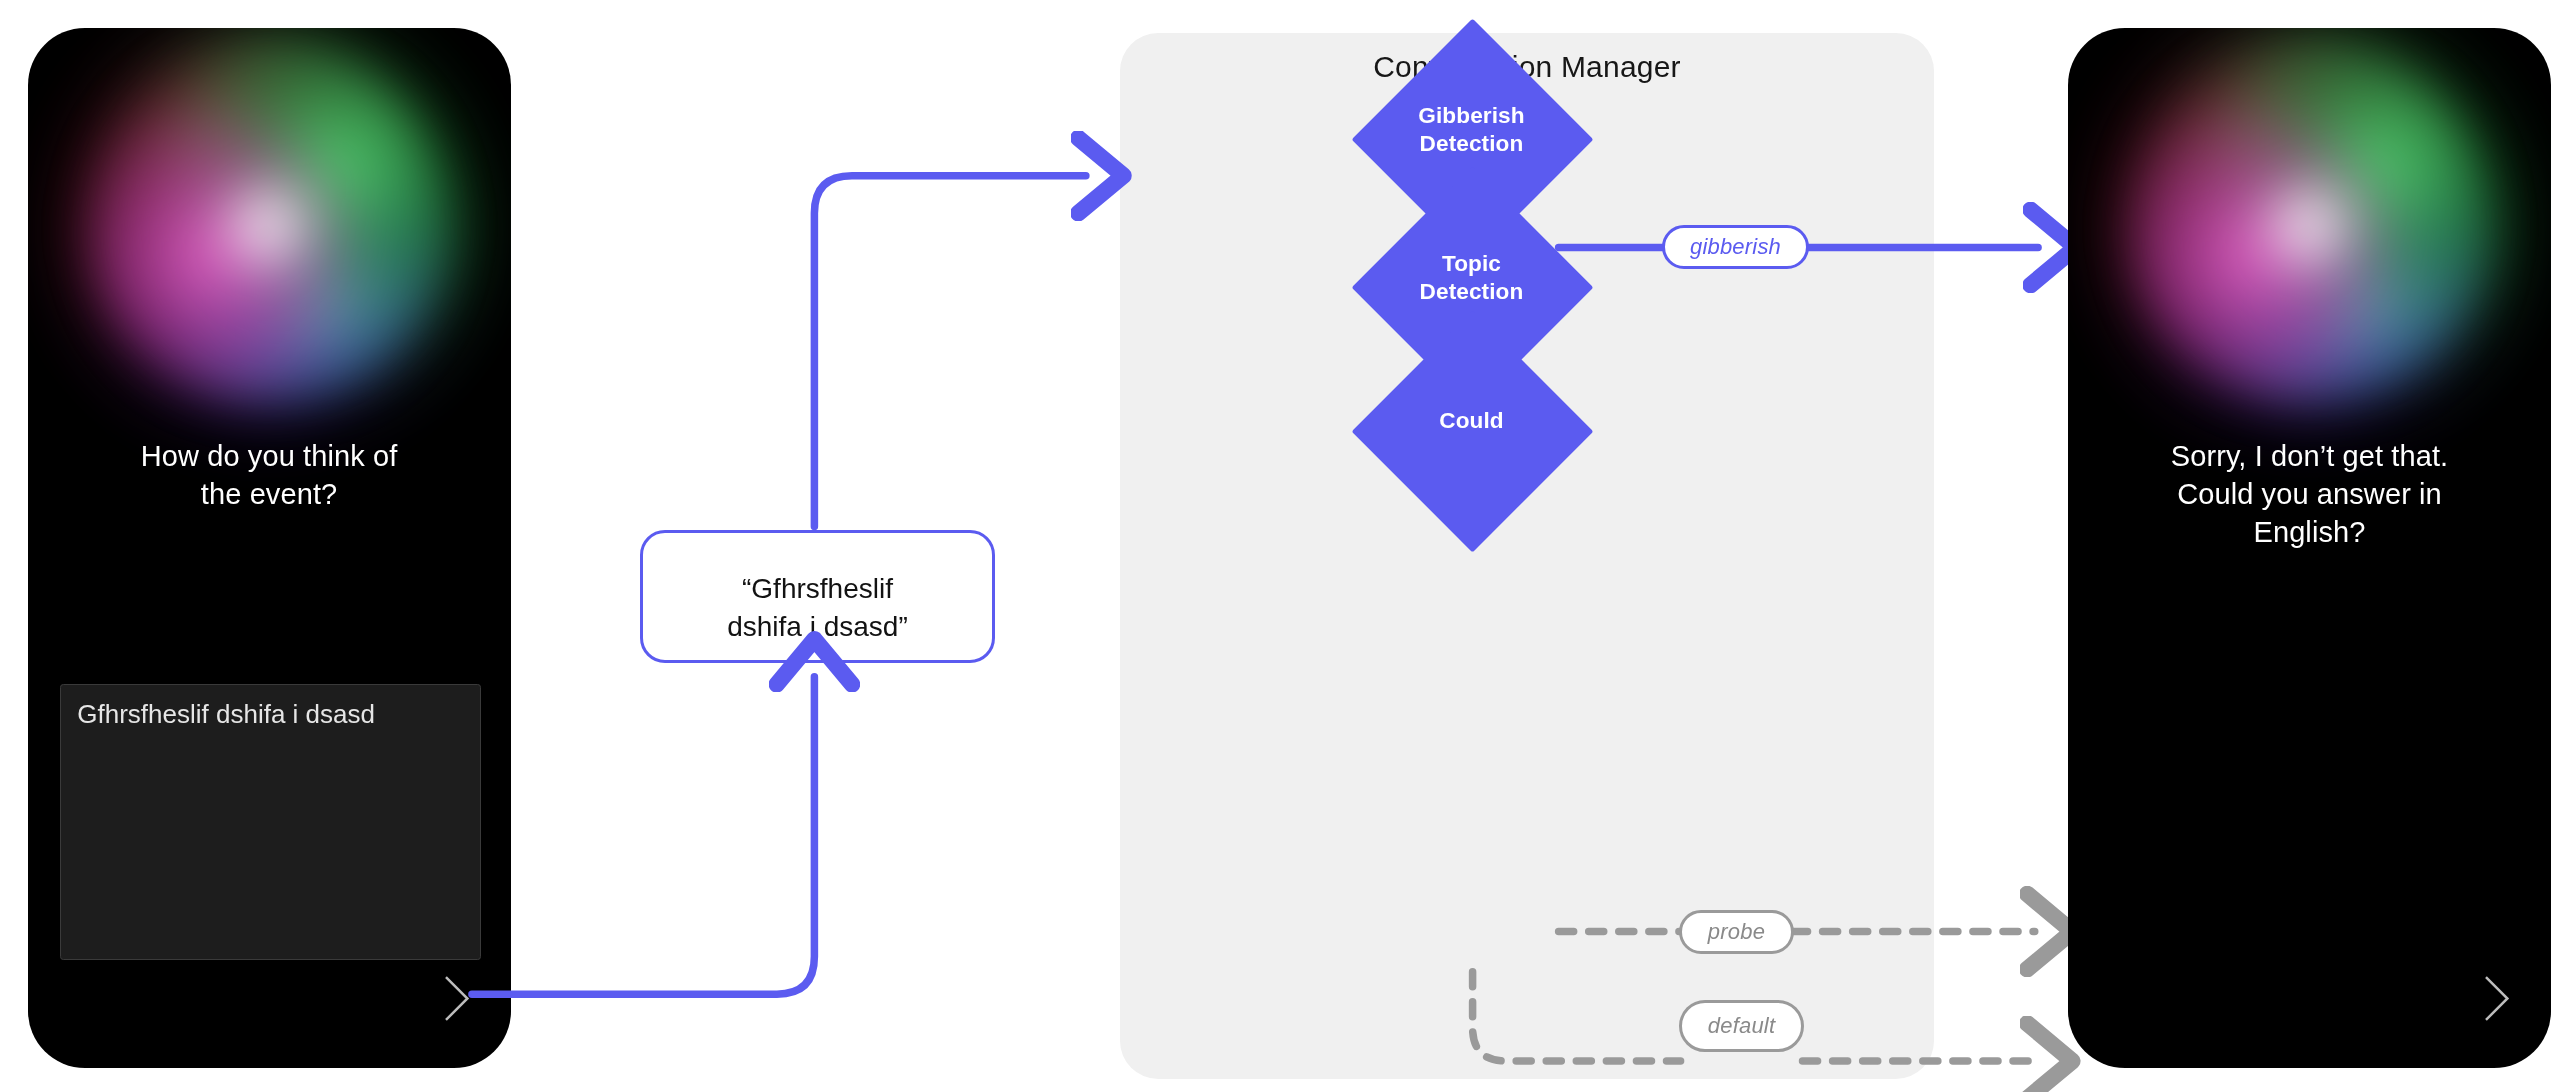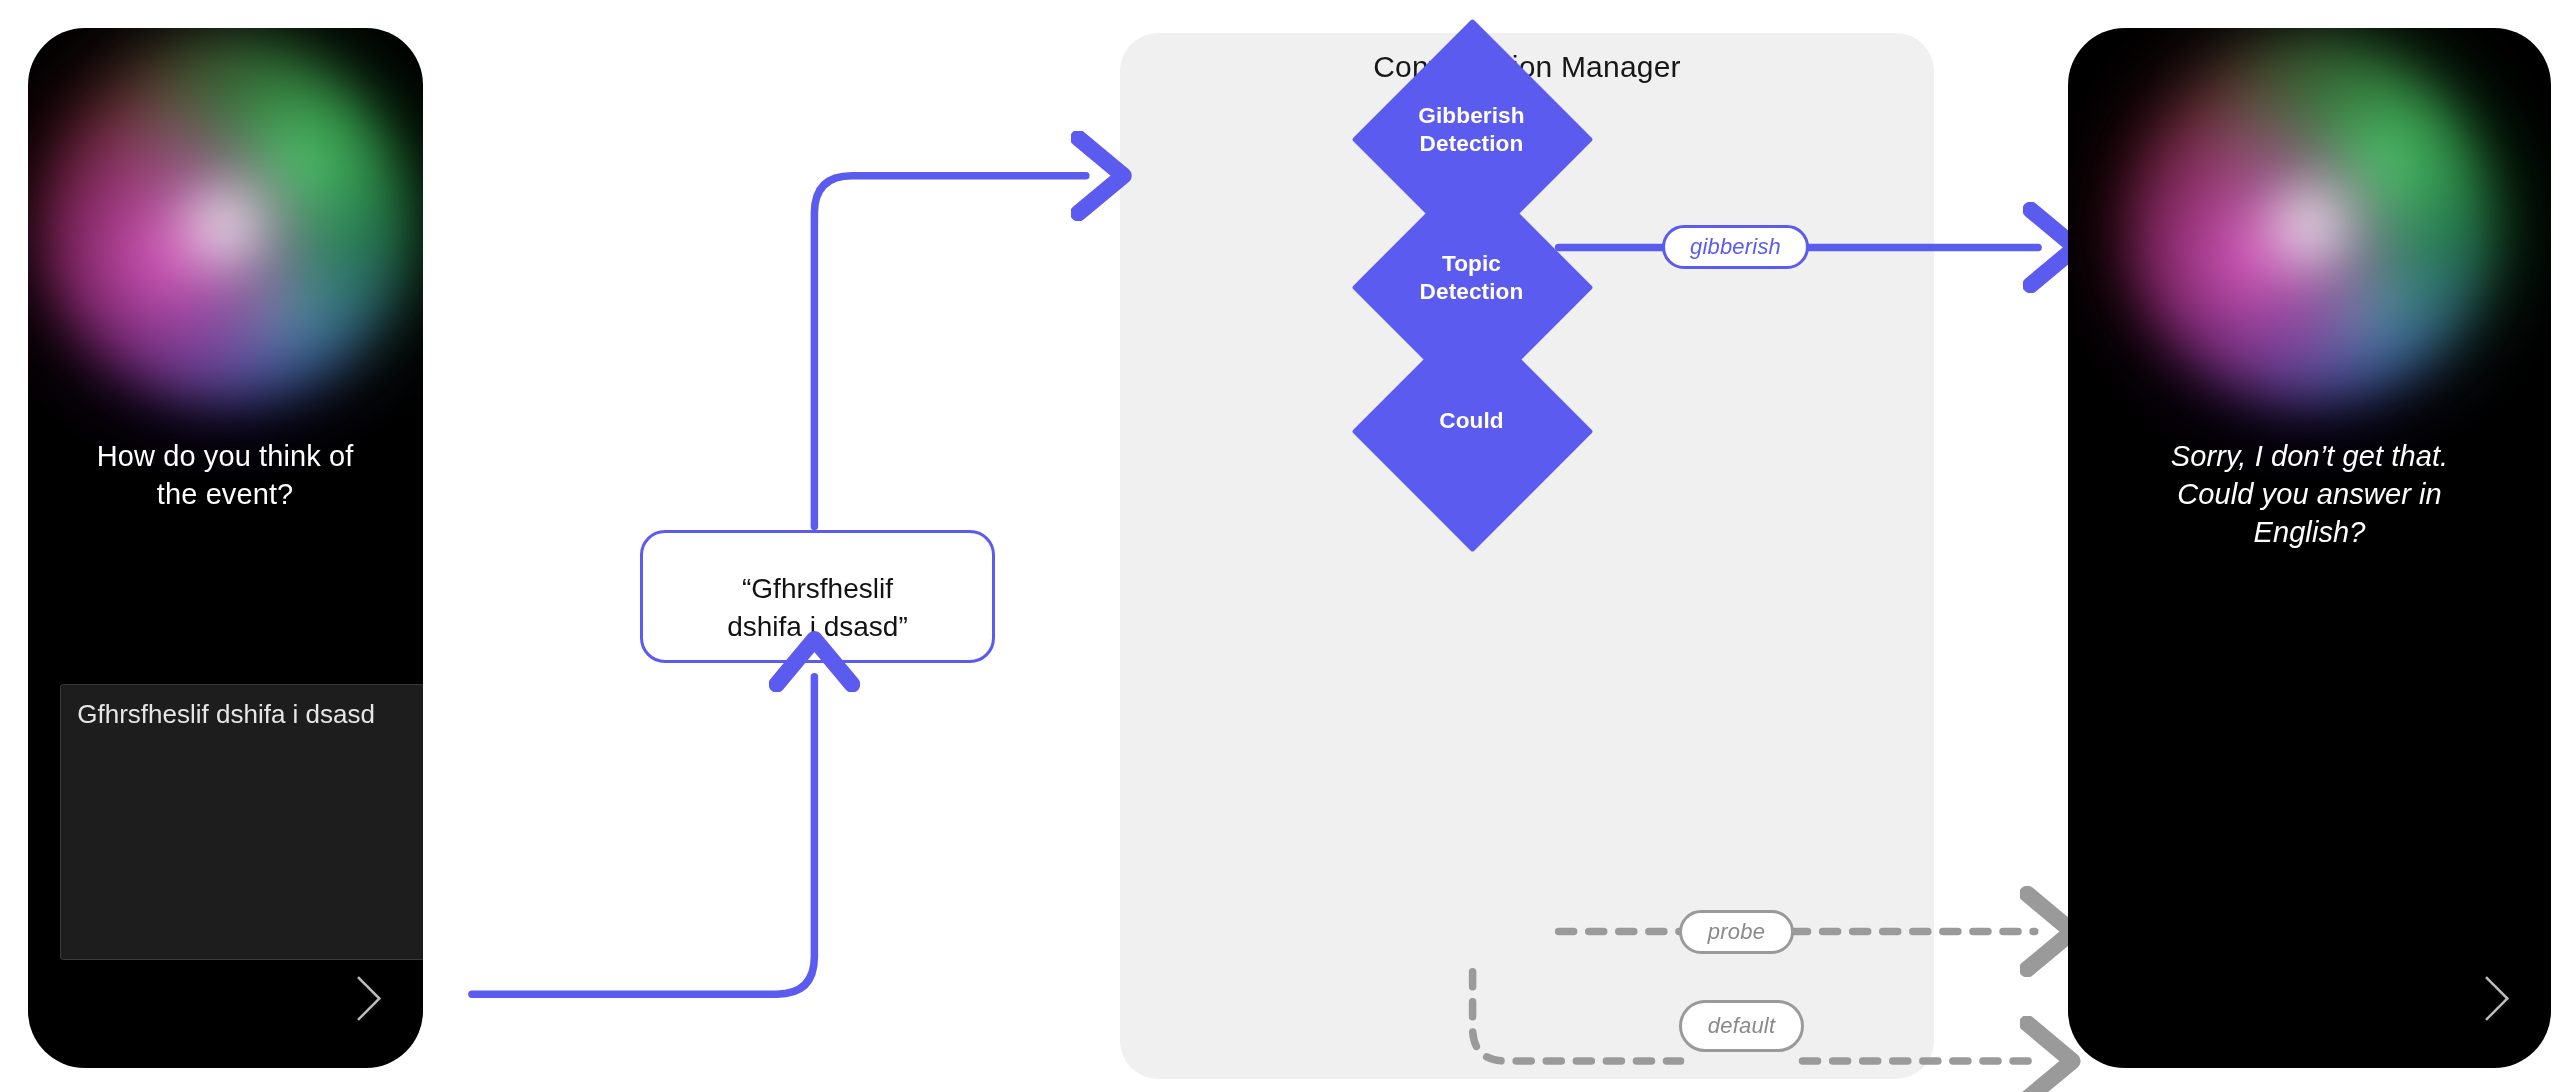--- a/index.html
+++ b/index.html
@@ -23,21 +23,21 @@
     height: 1093px;
   }
 
   
   .phone {
     position: absolute;
     background: #000000;
     border-radius: 57px;
     overflow: hidden;
   }
-  .phone-left  { left: 27.6px;   top: 27.6px;  width: 395px;  height: 1040px; }
+  .phone-left  { left: 27.6px;   top: 27.6px;  width: 483px;  height: 1040px; }
   .phone-right { left: 2068px; top: 27.6px;  width: 483px;  height: 1040px; }
 
   .orb-wrap {
     position: absolute;
     left: 50%;
     top: 18.4px;
     transform: translateX(-50%);
     width: 359px;
     height: 359px;
   }
@@ -73,21 +73,21 @@
     left: 22px;
     right: 22px;
     text-align: center;
     color: #ffffff;
     font-size: 29px;
     line-height: 38px;
     letter-spacing: 0.1px;
     white-space: pre-line;
   }
   .caption-left  { top: 409px; }
-  .caption-right { top: 409px; font-style: italic; }
+  .caption-right { top: 409px; }
 
   .phone-input {
     position: absolute;
     background: #1d1d1d;
     border: 0.8px solid #3a3a3a;
     border-radius: 3.3px;
     padding: 15px 16.7px;
     box-sizing: border-box;
     font-size: 26px;
     line-height: 28px;

